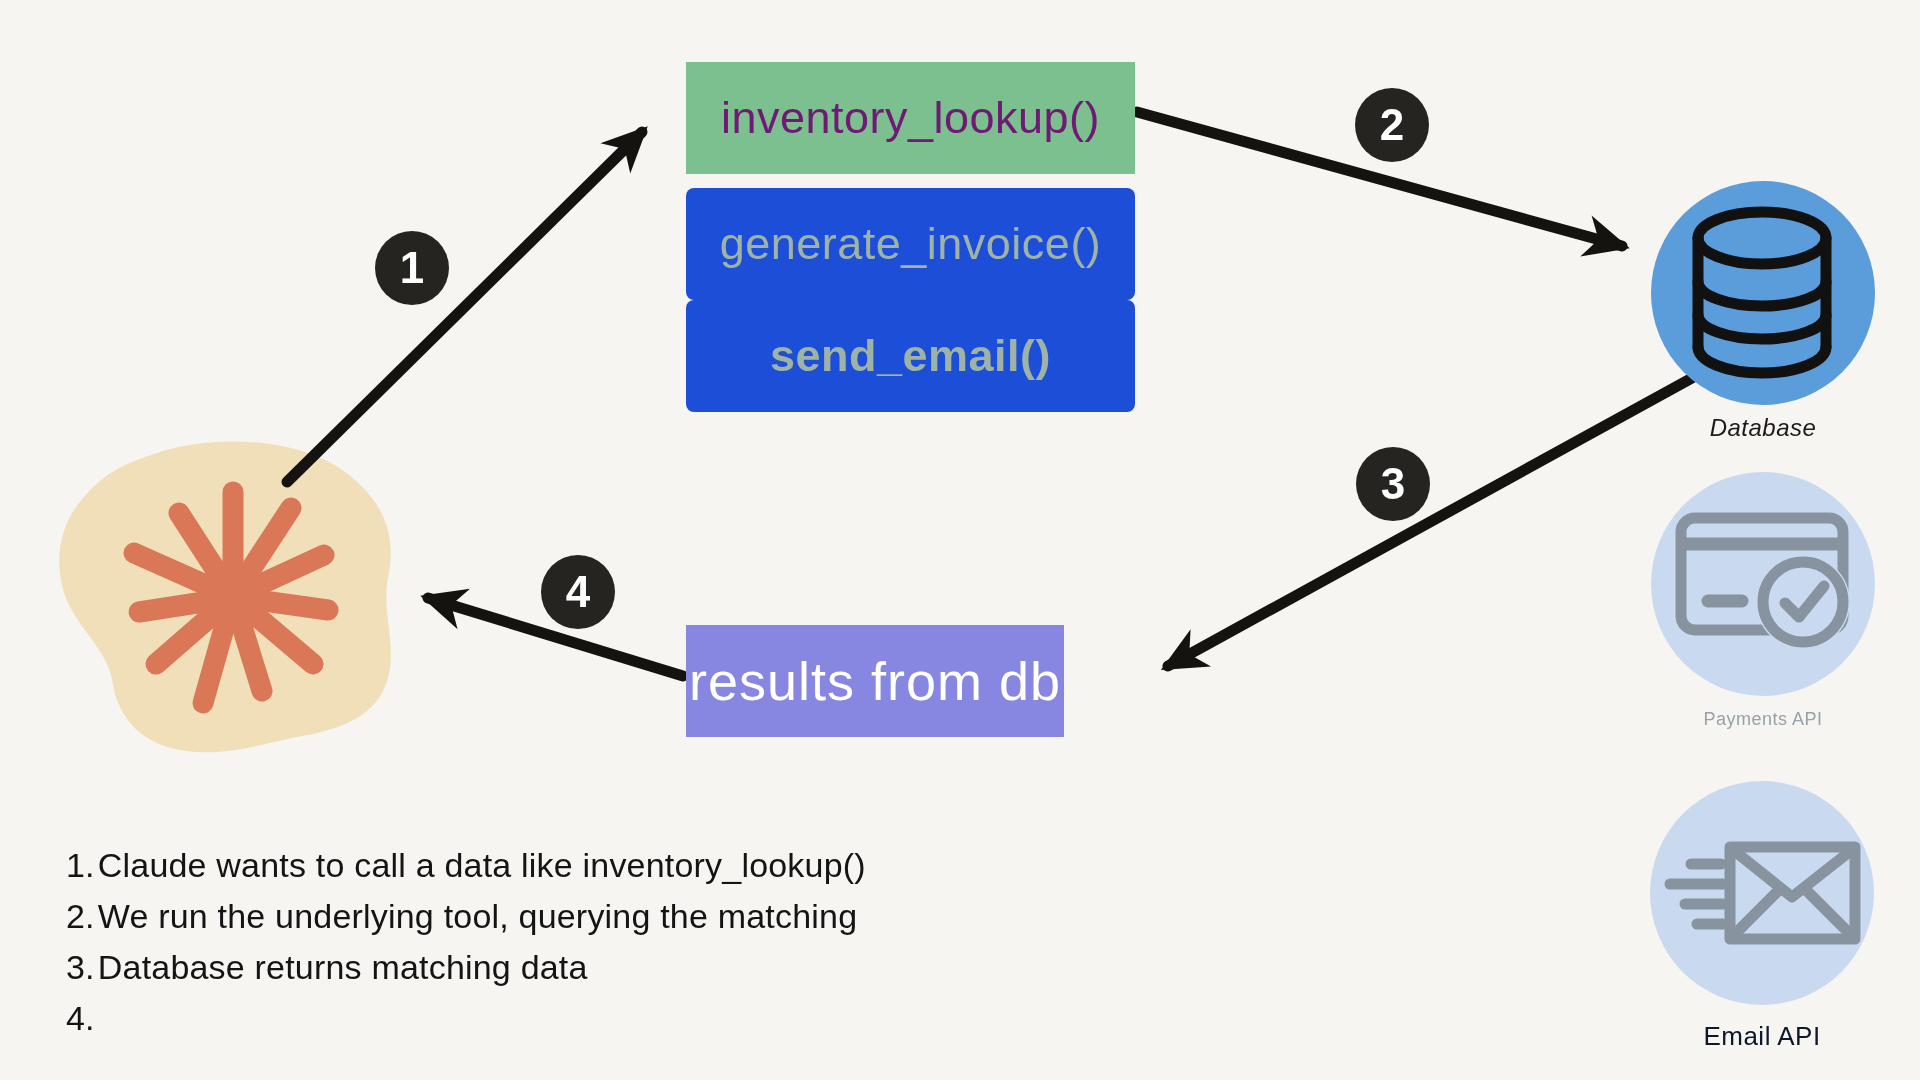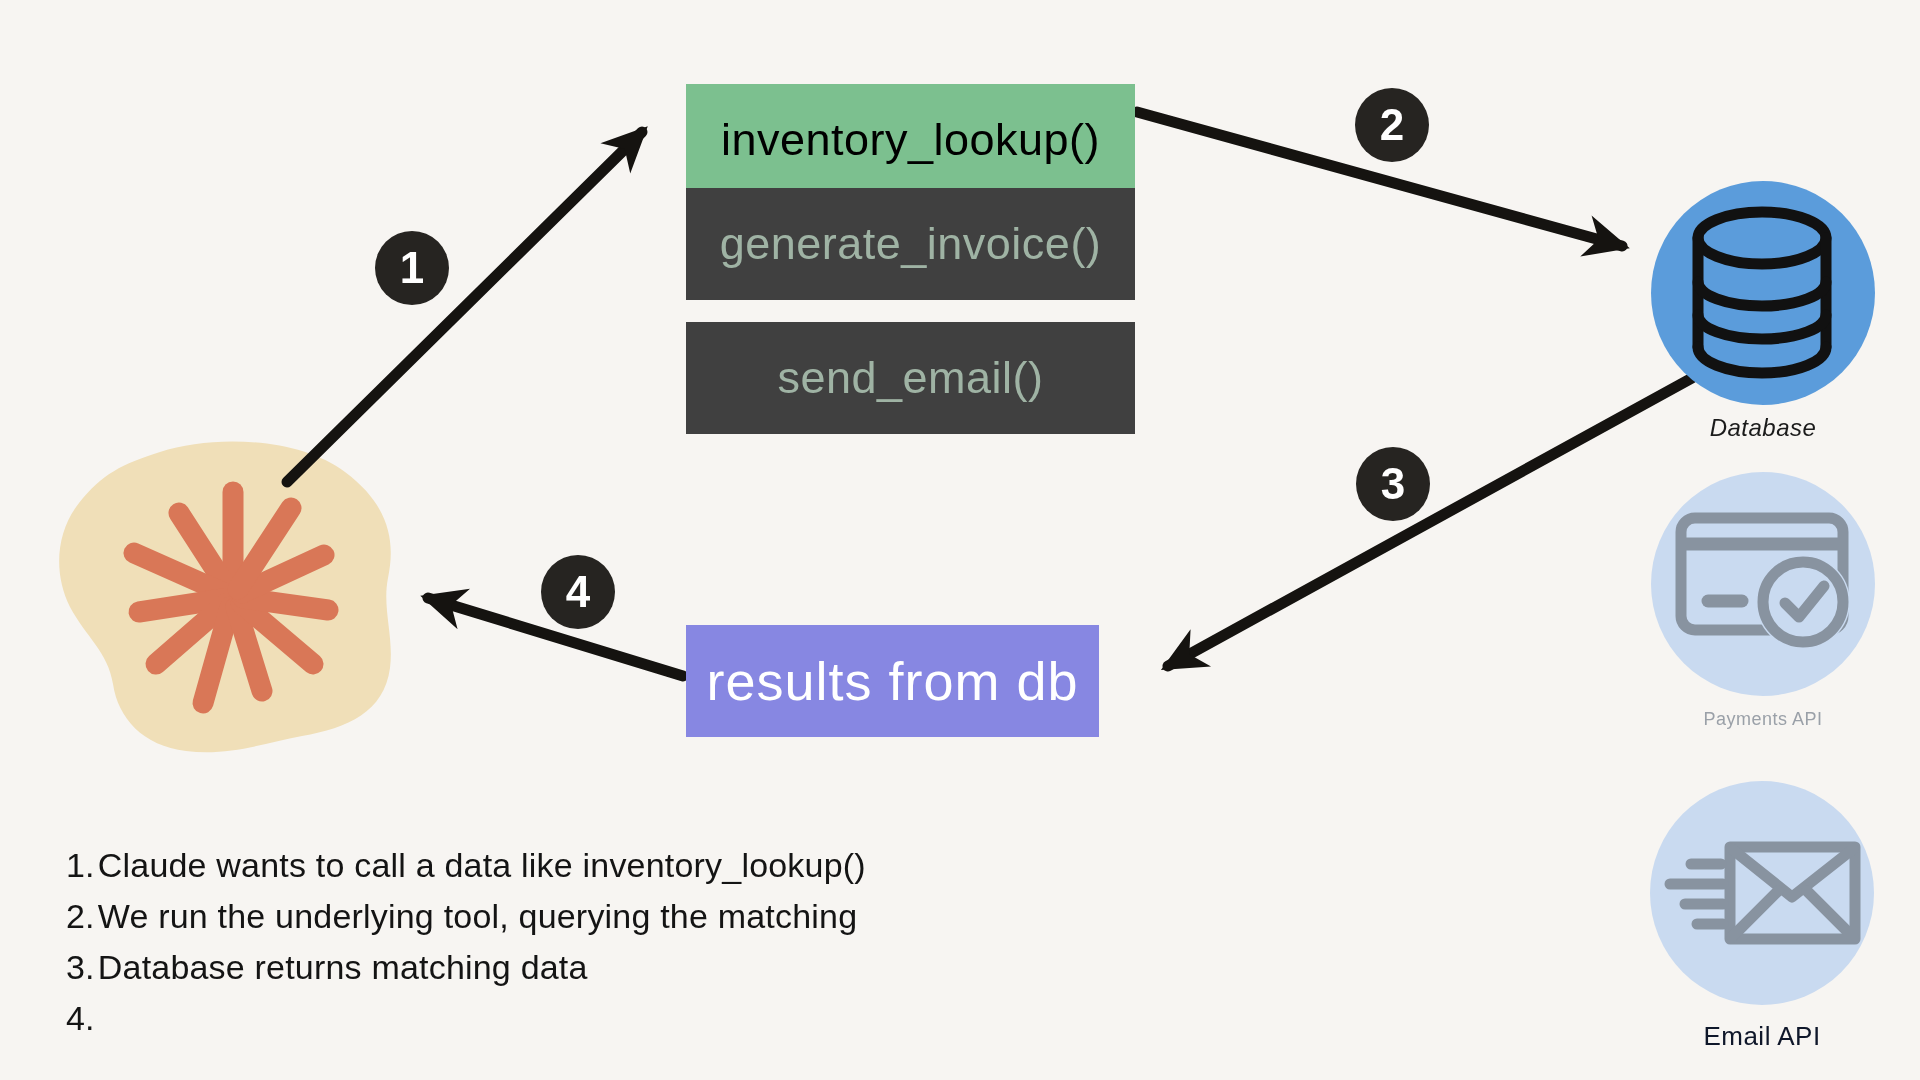--- a/index.html
+++ b/index.html
@@ -26,32 +26,31 @@
     width: 449px;
     height: 112px;
     display: flex;
     align-items: center;
     justify-content: center;
     font-size: 45px;
     letter-spacing: 0.5px;
   }
   .tool-box.active {
     background: #7cc08f;
-    color: #000000;
+    color: #701a75;
     top: 62px;
-    margin-top: 22px;
-  }
-  .tool-box.inactive { background: #404040; color: #9fb3a4; }
+  }
+  .tool-box.inactive { background: #1d4ed8; color: #9fb3a4; border-radius: 8px; }
   .tool-box.t2 { top: 188px; }
-  .tool-box.t3 { top: 322px; }
+  .tool-box.t3 { top: 300px; font-weight: bold; }
   
   .result-box {
     position: absolute;
     left: 686px; top: 625px;
-    width: 413px; height: 112px;
+    width: 378px; height: 112px;
     background: #8787e2;
     color: #ffffff;
     display: flex;
     align-items: center;
     justify-content: center;
     font-size: 54px;
     font-weight: 300;
     letter-spacing: 1px;
   }
   

